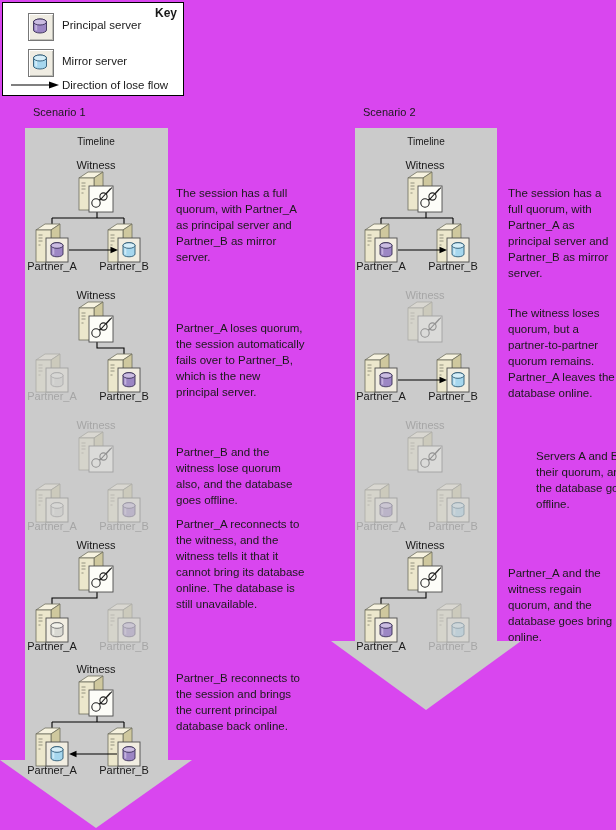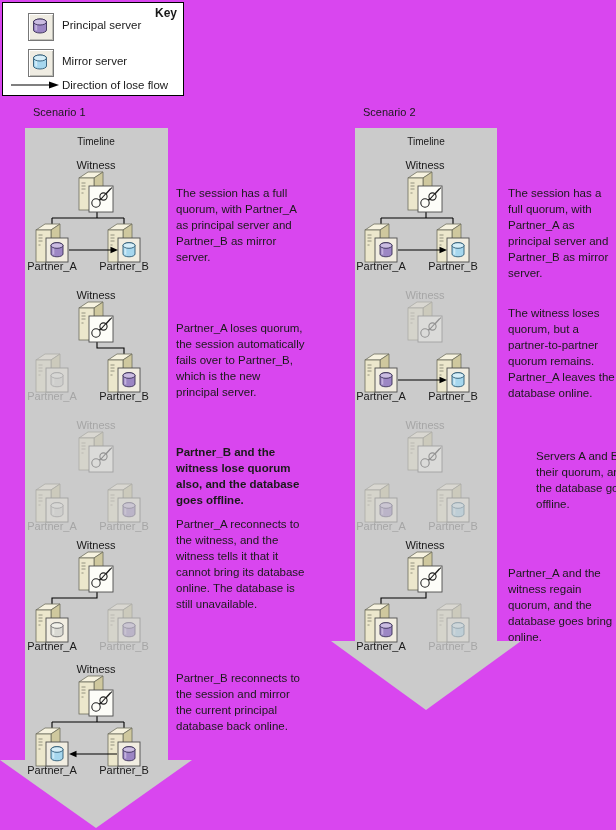--- a/index.html
+++ b/index.html
@@ -192,21 +192,21 @@
               <path d="M-6,0 a6,2.8 0 0 1 12,0 v8.5 a6,2.8 0 0 1 -12,0 z" fill="#9c86c4" stroke="#3a3057" stroke-width="0.9"></path>
               <path d="M-3.6,0.5 v8.5" stroke="#cbbce2" stroke-width="1.8" opacity="0.85"></path>
               <ellipse cx="0" cy="0" rx="6" ry="2.8" fill="#cbbce2" stroke="#3a3057" stroke-width="0.9"></ellipse>
             </g>
           </g>
           <text x="74" y="9" text-anchor="middle" fill="#a6a6a6">Witness</text>
           <text x="30" y="110" text-anchor="middle" fill="#a6a6a6">Partner_A</text>
           <text x="102" y="110" text-anchor="middle" fill="#a6a6a6">Partner_B</text>
         </svg>
       </div>
-      <div class="desc" style="left:176px;top:444px;width:130px;font-weight:bold;">Partner_B and the witness lose quorum also, and the database goes offline.</div>
+      <div class="desc" style="left:176px;top:444px;width:130px;">Partner_B and the witness lose quorum also, and the database goes offline.</div>
       <div class="step" style="left:22px;top:540px;">
         <svg width="150" height="114" viewBox="0 0 150 114">
           <path d="M75,52 V58 H30 V67" stroke="#000" stroke-width="1.1" fill="none"></path>
           <g transform="translate(57,12)" opacity="1">
             <polygon points="0,6 9,0 24,0 15,6" fill="#f6f2df" stroke="#6e6e5e" stroke-width="0.8"></polygon>
             <polygon points="15,6 24,0 24,31 15,38" fill="#cfc89e" stroke="#6e6e5e" stroke-width="0.8"></polygon>
             <rect x="0" y="6" width="15" height="32" fill="#ece7cc" stroke="#6e6e5e" stroke-width="0.8"></rect>
             <path d="M2.5,11 h4 M2.5,14 h4 M2.5,17 h4 M2.5,21 h2" stroke="#8a8876" stroke-width="0.9" fill="none"></path>
             <rect x="10" y="14" width="24" height="26" fill="#fdfdf8" stroke="#4d4d4d" stroke-width="0.9"></rect>
             <g stroke="#222" fill="none" stroke-width="1.1">
@@ -286,21 +286,21 @@
           </g>
           <g>
             <line x1="95" y1="90" x2="51" y2="90" stroke="#000" stroke-width="1.2"></line>
             <polygon points="47,90 54.5,86.8 54.5,93.2" fill="#000"></polygon>
           </g>
           <text x="74" y="9" text-anchor="middle" fill="#1a1a1a">Witness</text>
           <text x="30" y="110" text-anchor="middle" fill="#1a1a1a">Partner_A</text>
           <text x="102" y="110" text-anchor="middle" fill="#1a1a1a">Partner_B</text>
         </svg>
       </div>
-      <div class="desc" style="left:176px;top:670px;width:130px;">Partner_B reconnects to the session and mirror the current principal database back online.</div>
+      <div class="desc" style="left:176px;top:670px;width:130px;">Partner_B reconnects to the session and brings the current principal database back online.</div>
       <div class="scenario-title" style="left:363px;top:106px;">Scenario 2</div>
       <div class="shaft" style="left:355px;top:128px;width:142px;height:513px;background:#cbcbcb;"></div>
       <div class="arrowhead" style="left:331px;top:641px;border-left:95px solid transparent;border-right:95px solid transparent;border-top:69px solid #cbcbcb;"></div>
       <div class="timeline-label" style="left:386px;top:136px;width:80px;">Timeline</div>
       <div class="step" style="left:351px;top:160px;">
         <svg width="150" height="114" viewBox="0 0 150 114">
           <path d="M75,52 V58 M30,58 H102 M30,58 V67 M102,58 V67" stroke="#000" stroke-width="1.1" fill="none"></path>
           <g transform="translate(57,12)" opacity="1">
             <polygon points="0,6 9,0 24,0 15,6" fill="#f6f2df" stroke="#6e6e5e" stroke-width="0.8"></polygon>
             <polygon points="15,6 24,0 24,31 15,38" fill="#cfc89e" stroke="#6e6e5e" stroke-width="0.8"></polygon>

